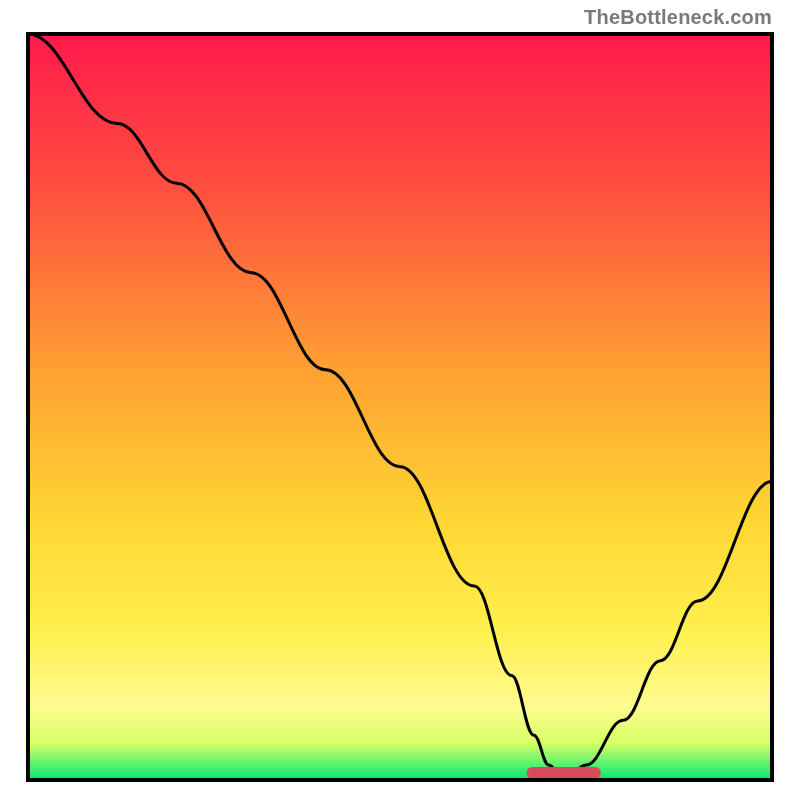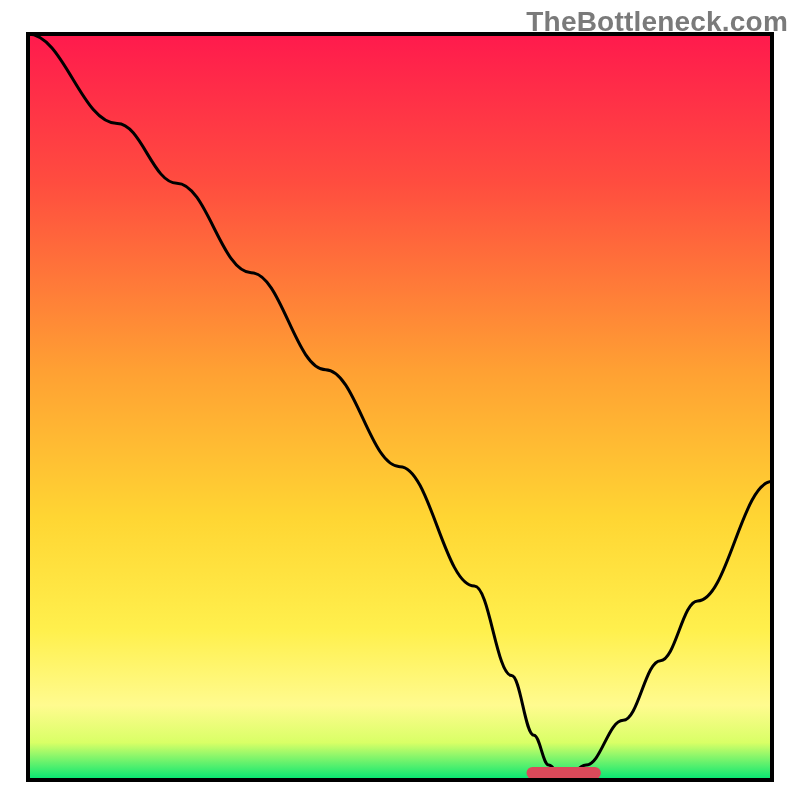--- a/index.html
+++ b/index.html
@@ -11,22 +11,22 @@
     font-family: Arial, Helvetica, sans-serif;
   }
   .stage {
     position: relative;
     width: 800px;
     height: 800px;
   }
   .watermark {
     position: absolute;
     top: 6px;
-    right: 12px;
-    font-size: 28px;
+    right: 28px;
+    font-size: 20px;
     font-weight: 600;
     color: #7a7a7a;
     letter-spacing: 0.2px;
   }
   svg.chart {
     position: absolute;
     left: 0;
     top: 0;
   }
 </style>

